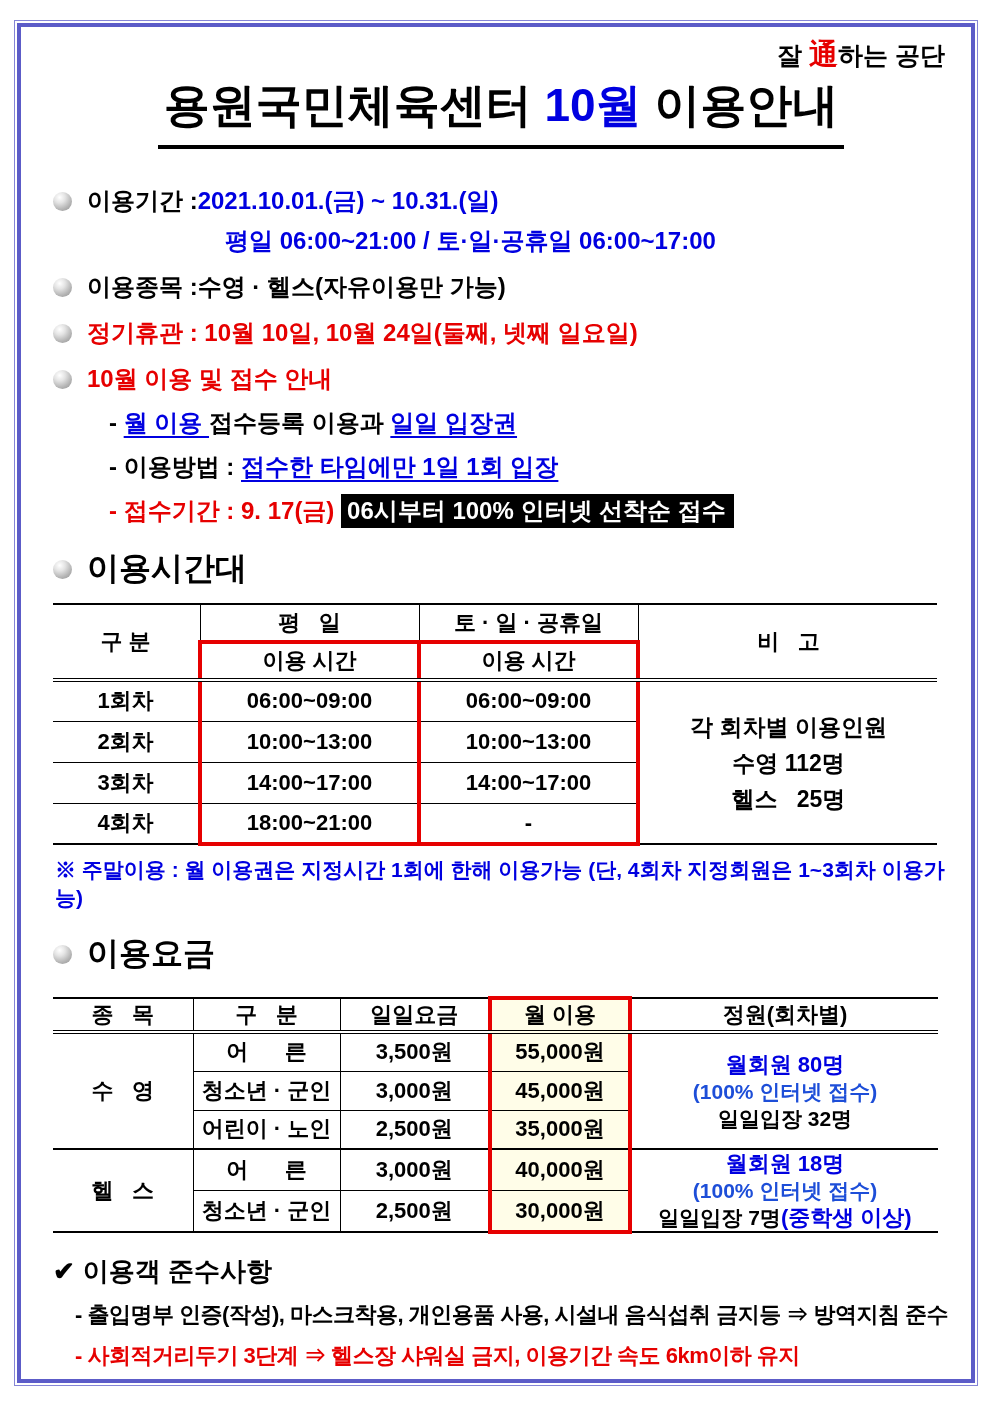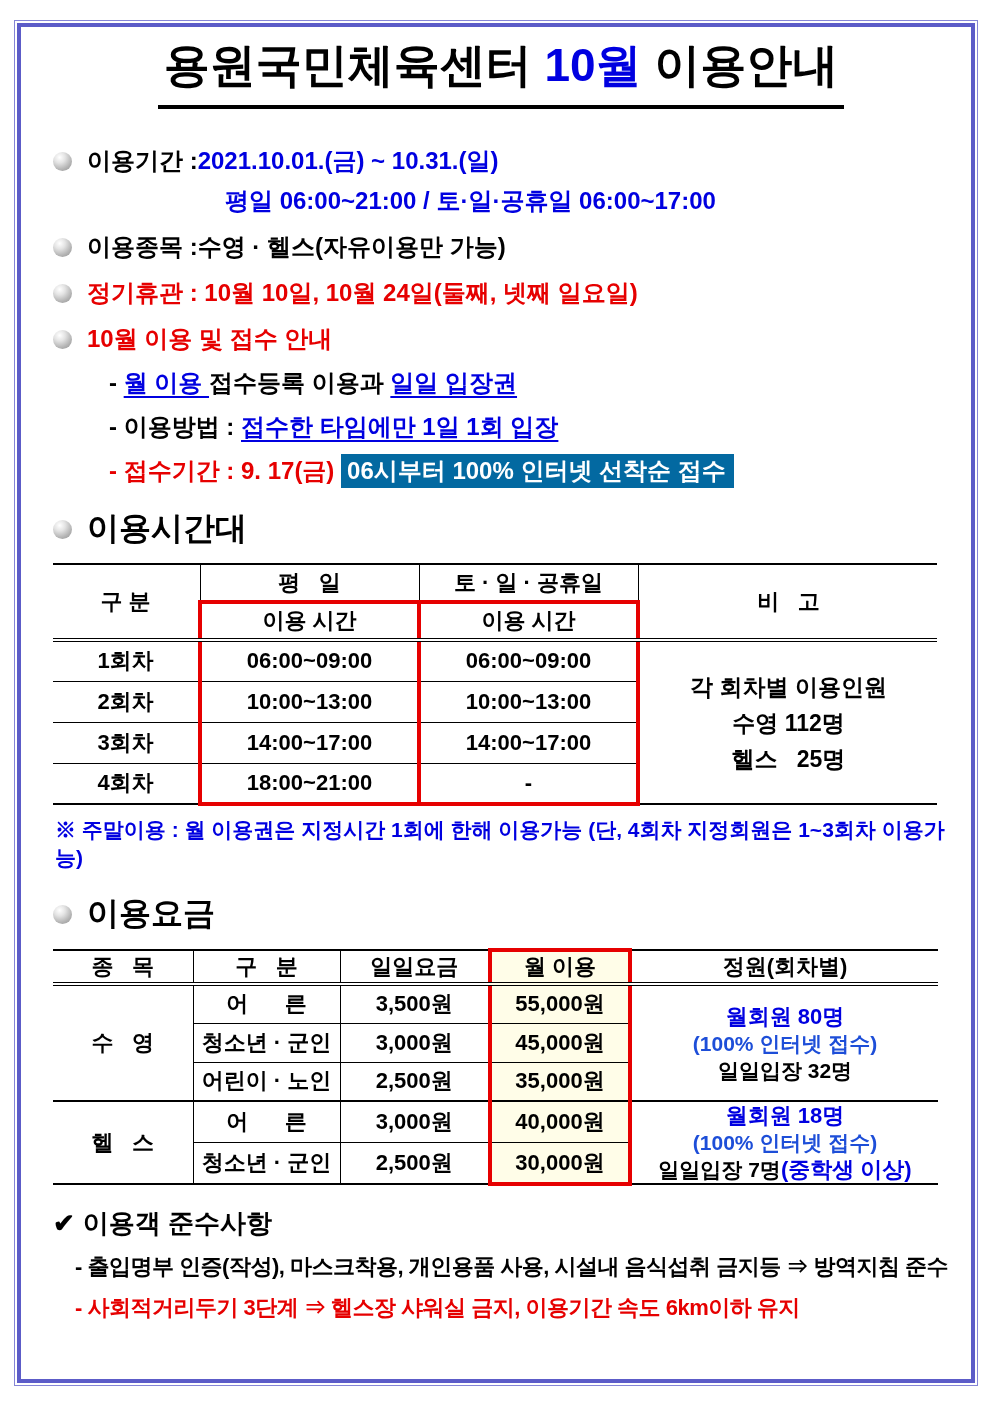--- a/index.html
+++ b/index.html
@@ -41,21 +41,21 @@
   .sphere {
     width: 19px; height: 19px; border-radius: 50%;
     background: radial-gradient(circle at 35% 28%, #ffffff 0%, #e4e4e4 30%, #b5b5b5 65%, #8e8e8e 100%);
     margin-right: 15px; flex: 0 0 auto;
   }
   .blue { color: #0000e0; }
   .red { color: #e60000; }
   .indent { margin-left: 172px; margin-top: 8px; font-size: 24px; }
   .dash-line { margin-left: 56px; margin-top: 12px; font-size: 24px; }
   .u { text-decoration: underline; text-underline-offset: 5px; }
-  .hl { background: #0369a1; color: #ffffff; padding: 3px 8px 4px 6px; }
+  .hl { background: #000000; color: #ffffff; padding: 3px 8px 4px 6px; }
   .section-head { display: flex; align-items: center; font-size: 32px; margin-top: 20px; }
   
   table { border-collapse: collapse; table-layout: fixed; }
   .t1 {
     width: 884px; margin-top: 12px; font-size: 22px;
     border-top: 2px solid #000; border-bottom: 2px solid #000;
   }
   .t1 th, .t1 td { text-align: center; font-weight: bold; padding: 0; }
   .t1 .h1 th { height: 38px; }
   .t1 .h2 th { height: 38px; }
@@ -66,21 +66,21 @@
   .bb1 { border-bottom: 1px solid #000; }
   .red-l { border-left: 4px solid #e60000; }
   .red-r { border-right: 4px solid #e60000; }
   .red-t { border-top: 4px solid #e60000; }
   .red-b { border-bottom: 4px solid #e60000; }
   .pre { white-space: pre; }
   .note-cell div { line-height: 36px; font-size: 23px; }
   .footnote { color: #0000e0; font-size: 21px; margin-top: 10px; margin-left: 2px; }
   
   .t2 {
-    width: 885px; margin-top: 12px; font-size: 22px;
+    width: 885px; margin-top: 20px; font-size: 22px;
     border-top: 2px solid #000; border-bottom: 2px solid #000;
   }
   .t2 th, .t2 td { text-align: center; font-weight: bold; padding: 0; }
   .t2 .h th { height: 34px; }
   .t2 td { height: 39px; }
   .yellow { background: #fffde8; }
   .bb2 { border-bottom: 2px solid #000; }
   .quota-cell div { line-height: 27px; }
   .q-blue { color: #0000e0; font-size: 22px; }
   .q-red { color: #1d4ed8; font-size: 21px; }
@@ -89,20 +89,23 @@
   .rules-head { display: flex; align-items: center; font-size: 26px; margin-top: 20px; }
   .check { font-size: 26px; margin-right: 8px; }
   .rule-line { font-size: 22px; margin-top: 11px; margin-left: 22px; letter-spacing: -0.5px; }
 </style>
 </head>
 <body>
 
 <div class="frame-outer">
 <div class="frame-inner">
 
+  <div class="slogan">
+    <span>잘 </span><span class="tong">通</span><span>하는 공단</span>
+  </div>
 
   <div class="title-wrap">
     <div class="title">
       <span>용원국민체육센터 </span><span class="month">10월</span><span> 이용안내</span>
     </div>
   </div>
 
   <div class="row first">
     <span class="sphere"></span>
     <span>이용기간 : </span>

